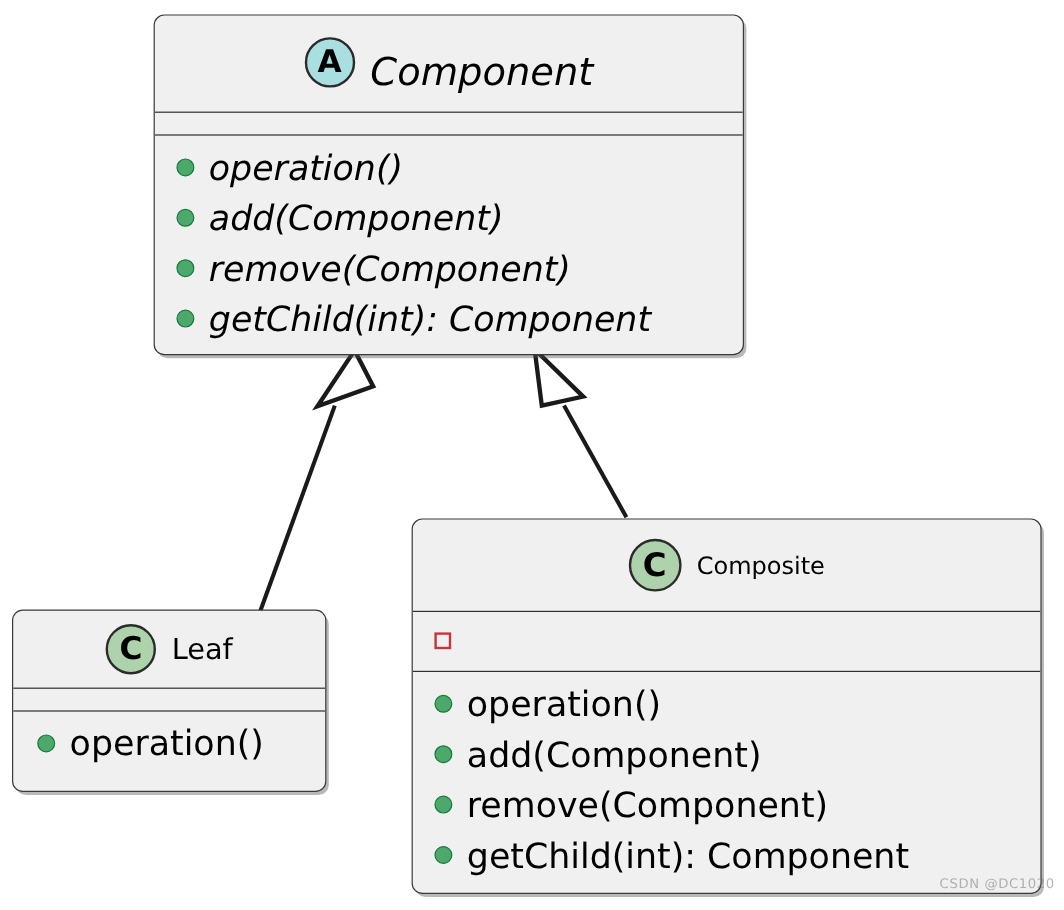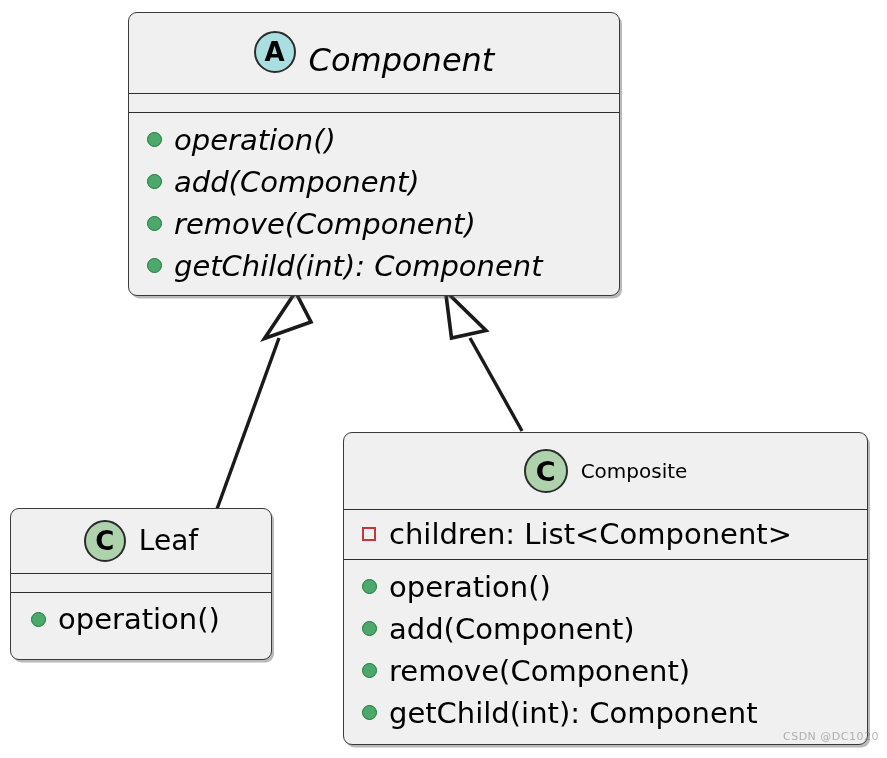--- a/index.html
+++ b/index.html
@@ -158,21 +158,21 @@
   }
   #class-leaf .class-header {
     height: 64px;
   }
   #class-leaf .stereotype-badge {
     width: 42px;
     height: 42px;
     font-size: 26px;
   }
   #class-leaf .class-title {
-    font-size: 28px;
+    font-size: 24px;
   }
   #class-leaf .attrs-compartment { height: 18px; }
   #class-leaf .ops-compartment {
     padding: 6px 0 6px 20px;
   }
   #class-leaf .member-row { height: 40px; font-size: 29px; }
   #class-leaf .marker-public-method {
     width: 15px; height: 15px; margin-right: 12px;
   }
 
@@ -292,21 +292,20 @@
 
   <div class="uml-class" id="class-composite">
     <div class="class-header">
       <span class="stereotype-badge badge-class">C</span>
       <span class="class-title">Composite</span>
     </div>
     <div class="compartment-sep"></div>
     <div class="compartment attrs-compartment">
       <div class="member-row">
         <span class="marker marker-private-field"></span>
-        <span class="member-label">children: List&lt;Component&gt;</span>
       </div>
     </div>
     <div class="compartment-sep"></div>
     <div class="compartment ops-compartment">
       <div class="member-row">
         <span class="marker marker-public-method"></span>
         <span class="member-label">operation()</span>
       </div>
       <div class="member-row">
         <span class="marker marker-public-method"></span>

